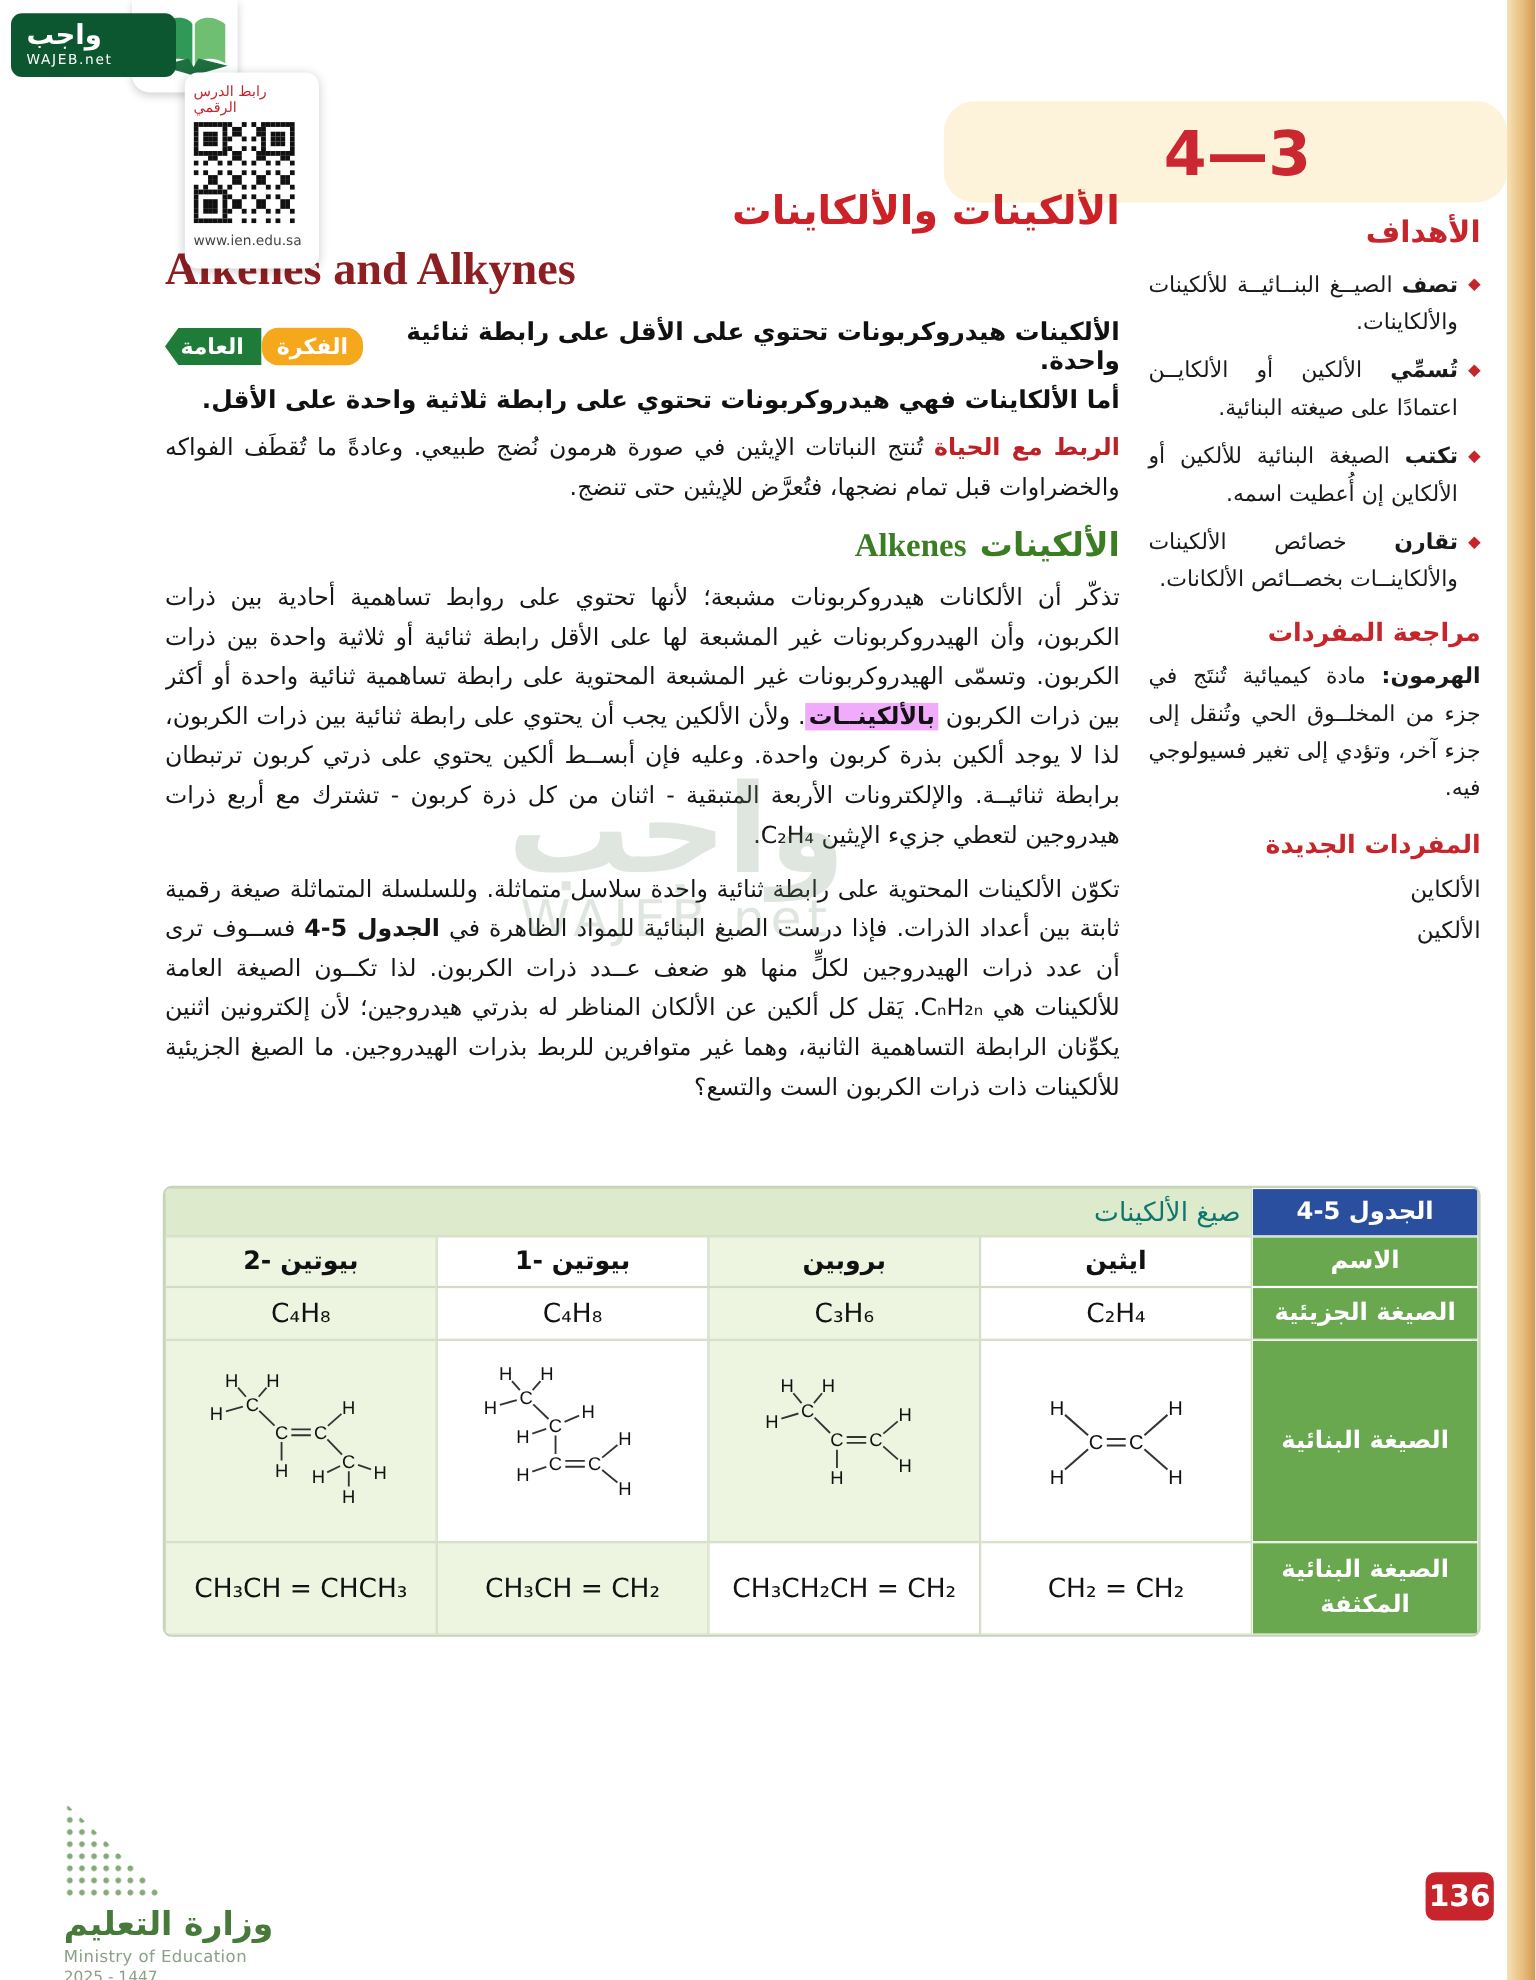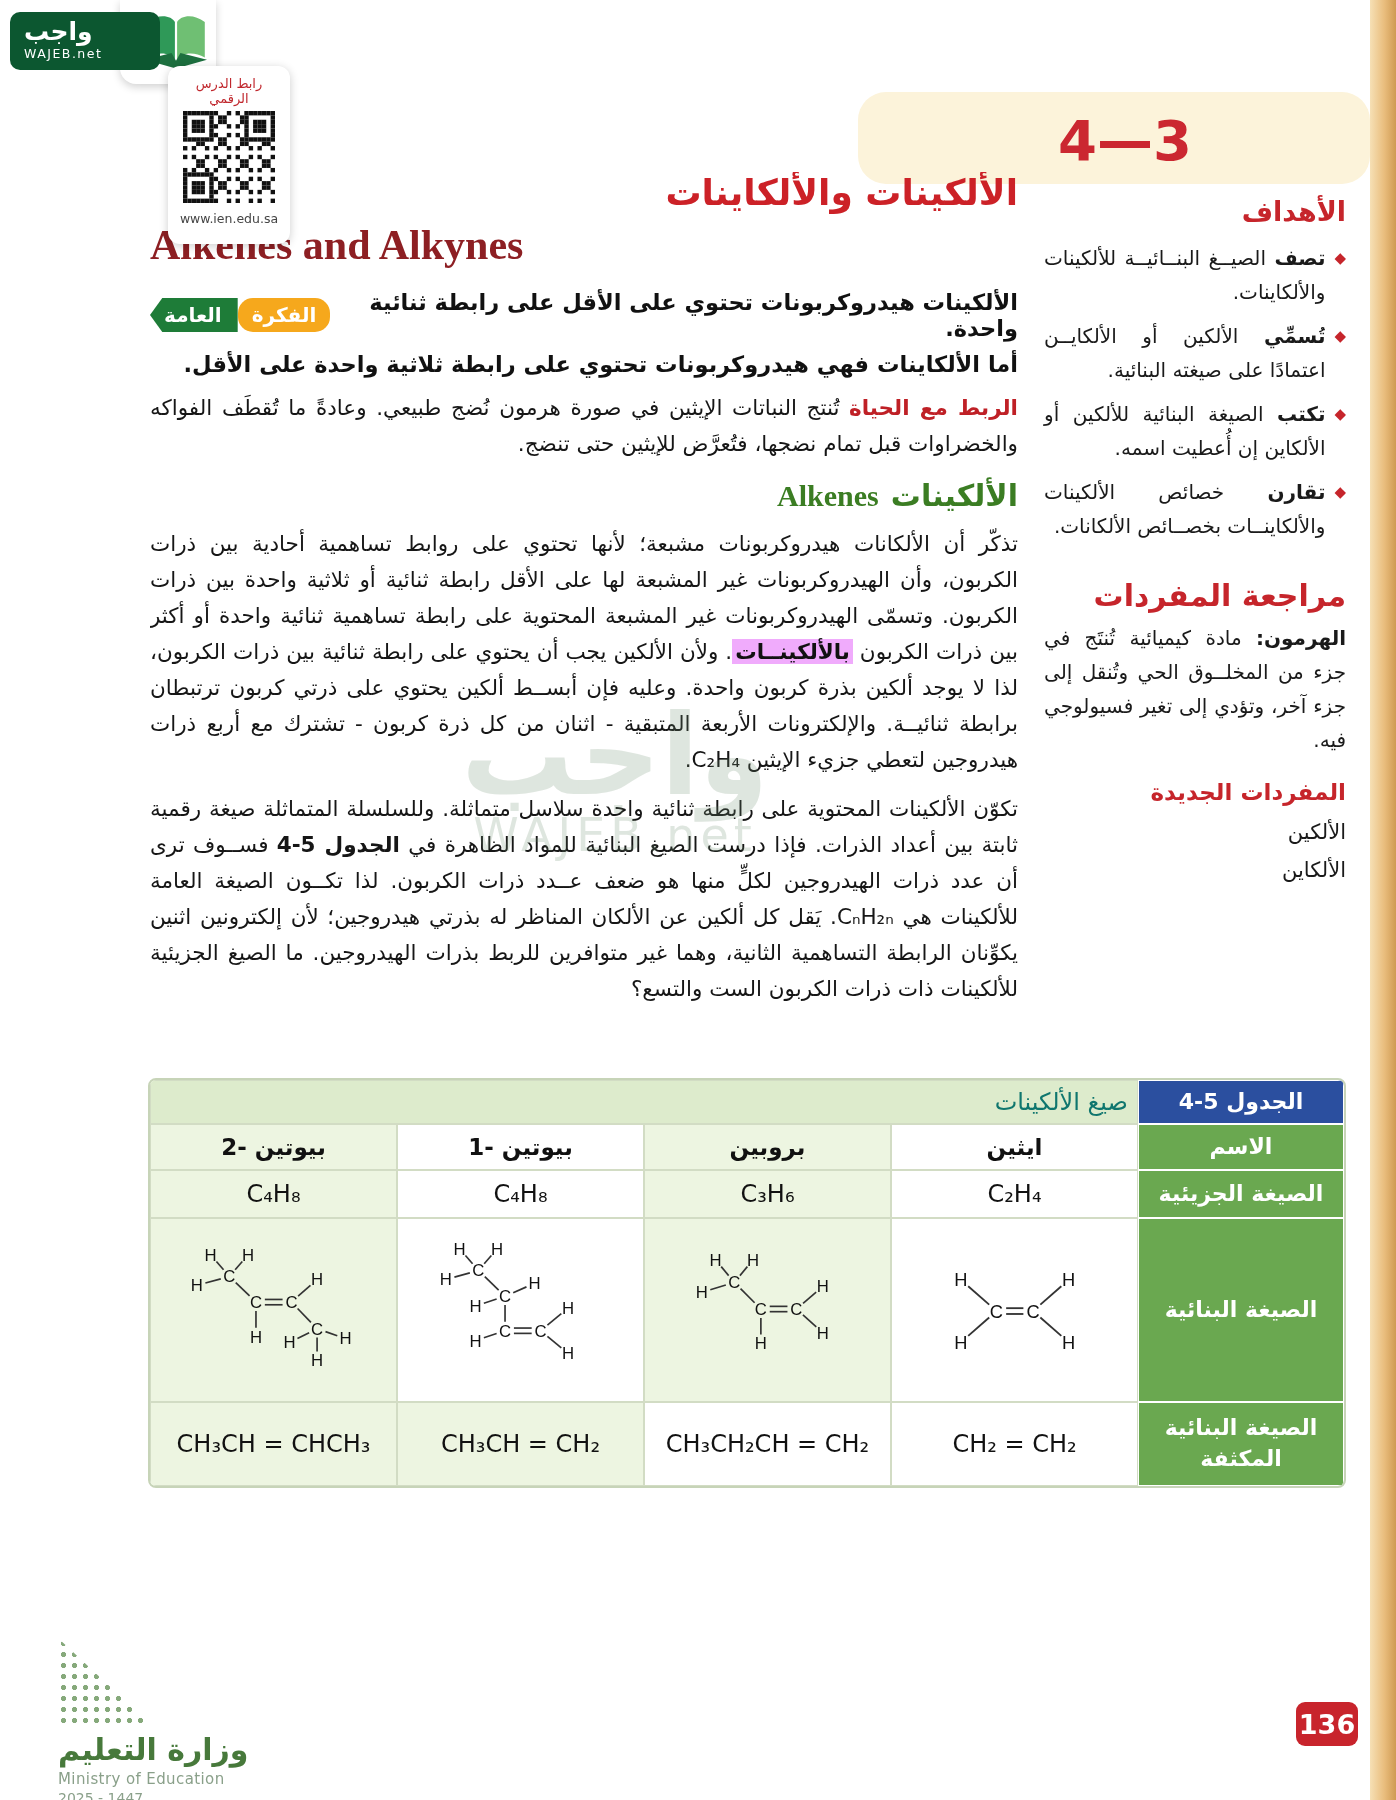--- a/index.html
+++ b/index.html
@@ -17,32 +17,32 @@
   
   .wajeb-box{position:absolute;left:10px;top:12px;width:150px;height:58px;background:#0c5730;border-radius:10px;
     color:#fff;padding:6px 14px;z-index:2}
   .wajeb-ar{font-size:25px;font-weight:bold;line-height:1.1}
   .wajeb-en{font-size:12.5px;letter-spacing:1.5px}
   .book-tile{position:absolute;left:120px;top:0;width:96px;height:84px;background:#fff;border-radius:0 0 16px 16px;
     box-shadow:0 3px 8px rgba(0,0,0,.18);display:flex;align-items:center;justify-content:flex-end;padding-right:4px;z-index:1}
 
   
   .qr-card{position:absolute;left:168px;top:66px;width:122px;height:178px;background:#fff;border-radius:12px;
-    box-shadow:0 2px 10px rgba(0,0,0,.2);padding:10px 8px;text-align:center;z-index:4}
+    box-shadow:0 2px 10px rgba(0,0,0,.2);padding:10px 8px;z-index:4}
   .qr-label{color:#c0272d;font-size:13px;margin-bottom:5px}
   .qr-svg{width:92px;height:92px}
   .qr-url{font-size:12.5px;color:#444;margin-top:4px}
 
   
   .sidebar{position:absolute;right:50px;top:196px;width:302px;direction:rtl;text-align:right}
   .obj-title{color:#c6252b;font-size:27px;font-weight:bold;margin-bottom:14px}
   .objective{display:flex;gap:9px;margin-bottom:10px;direction:rtl}
   .obj-bullet{color:#c6252b;font-size:15px;line-height:34px;flex:0 0 auto}
   .obj-text{font-size:20px;line-height:34px;text-align:justify;color:#1a1a1a}
-  .vr-title{color:#c6252b;font-size:30px;font-weight:bold;margin:35px 0 8px}
+  .vr-title{color:#c6252b;font-size:23px;font-weight:bold;margin:20px 0 8px}
   .vr-def{font-size:20px;line-height:34px;text-align:justify;color:#1a1a1a}
   .nv-title{color:#c6252b;font-size:23px;font-weight:bold;margin:22px 0 8px}
   .nv-item{font-size:21px;line-height:38px;color:#1a1a1a}
 
   
   .content{position:absolute;left:150px;top:172px;width:868px;height:888px;overflow:hidden}
   .title-ar{color:#cc2127;font-size:36px;font-weight:bold;text-align:right;direction:rtl}
   .title-en{color:#8d1f23;font-family:"Liberation Serif",serif;font-size:42px;font-weight:bold;margin-top:8px}
   .mi-line1{margin-top:20px;display:flex;direction:rtl;justify-content:space-between;align-items:center}
   .mi-text{font-weight:bold;font-size:22.5px;color:#111}
@@ -331,22 +331,22 @@
     </div>
     <div class="objective">
       <span class="obj-bullet">◆</span>
       <p class="obj-text"><b>تقارن</b><span> خصائص الألكينات والألكاينــات بخصــائص الألكانات.</span></p>
     </div>
 
     <h4 class="vr-title">مراجعة المفردات</h4>
     <p class="vr-def"><b>الهرمون:</b><span> مادة كيميائية تُنتَج في جزء من المخلــوق الحي وتُنقل إلى جزء آخر، وتؤدي إلى تغير فسيولوجي فيه.</span></p>
 
     <h4 class="nv-title">المفردات الجديدة</h4>
+    <div class="nv-item">الألكاين</div>
     <div class="nv-item">الألكين</div>
-    <div class="nv-item">الألكاين</div>
   </aside>
 
   <main class="content">
     <h1 class="title-ar">الألكينات والألكاينات</h1>
     <h2 class="title-en">Alkenes and Alkynes</h2>
 
     <div class="mi-line1">
       <p class="mi-text">الألكينات هيدروكربونات تحتوي على الأقل على رابطة ثنائية واحدة.</p>
       <div class="mi-badge">
         <span class="mi-b1">الفكرة</span>

